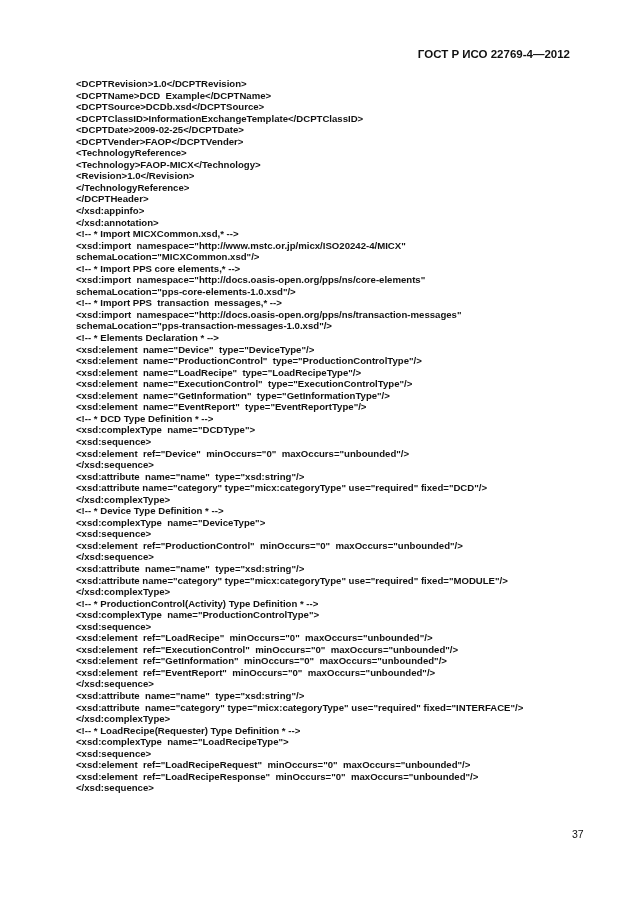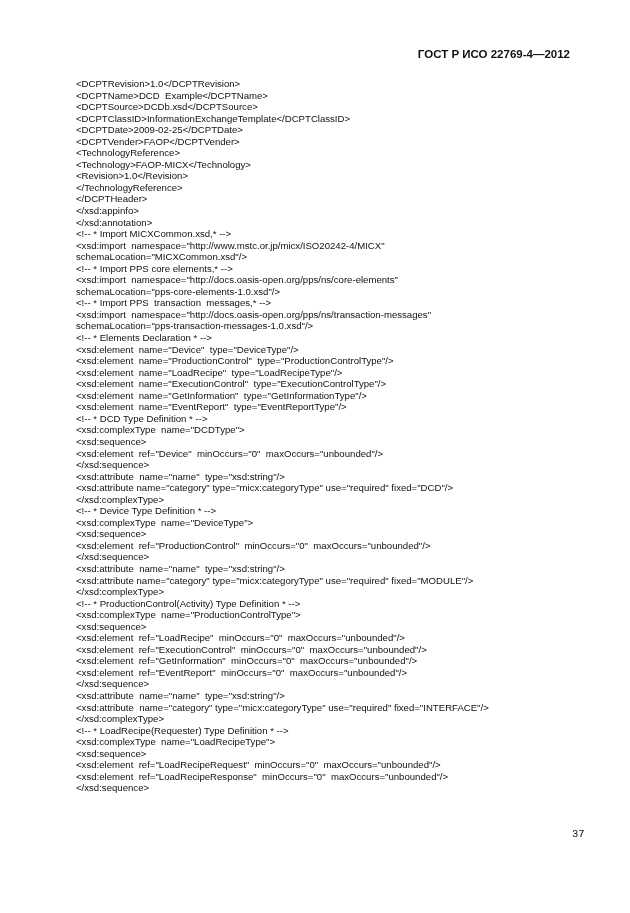--- a/index.html
+++ b/index.html
@@ -1,23 +1,23 @@
 <!DOCTYPE html>
 <html><head>
   <meta charset="utf-8">
   <style>
     html, body { margin: 0; padding: 0; background: #ffffff; }
     body { width: 630px; height: 913px; position: relative; overflow: hidden;
            font-family: "Liberation Sans", sans-serif; color: #111111; }
     .header { position: absolute; top: 48px; right: 60px; font-size: 11.5px;
               font-weight: bold; letter-spacing: 0px; }
     .code { position: absolute; left: 76px; top: 78px; width: 520px;
-            font-size: 9.6px; line-height: 11.56px; white-space: pre; }
+            font-size: 9.6px; line-height: 11.56px; white-space: pre; font-weight: bold; }
     .code .line { display: block; height: 11.56px; }
-    .page-number { position: absolute; top: 828px; left: 572px; font-size: 10.5px; font-family: Liberation Mono, monospace; }
+    .page-number { position: absolute; top: 828px; left: 572px; font-size: 10.5px; }
   </style>
 </head>
 <body>
 
 <div class="header">ГОСТ Р ИСО 22769-4—2012</div>
 
 <div class="code" id="code-listing"><span class="line">&lt;DCPTRevision&gt;1.0&lt;/DCPTRevision&gt;</span><span class="line">&lt;DCPTName&gt;DCD  Example&lt;/DCPTName&gt;</span><span class="line">&lt;DCPTSource&gt;DCDb.xsd&lt;/DCPTSource&gt;</span><span class="line">&lt;DCPTClassID&gt;InformationExchangeTemplate&lt;/DCPTClassID&gt;</span><span class="line">&lt;DCPTDate&gt;2009-02-25&lt;/DCPTDate&gt;</span><span class="line">&lt;DCPTVender&gt;FAOP&lt;/DCPTVender&gt;</span><span class="line">&lt;TechnologyReference&gt;</span><span class="line">&lt;Technology&gt;FAOP-MICX&lt;/Technology&gt;</span><span class="line">&lt;Revision&gt;1.0&lt;/Revision&gt;</span><span class="line">&lt;/TechnologyReference&gt;</span><span class="line">&lt;/DCPTHeader&gt;</span><span class="line">&lt;/xsd:appinfo&gt;</span><span class="line">&lt;/xsd:annotation&gt;</span><span class="line">&lt;!-- * Import MICXCommon.xsd,* --&gt;</span><span class="line">&lt;xsd:import  namespace="http://www.mstc.or.jp/micx/ISO20242-4/MICX"</span><span class="line">schemaLocation="MICXCommon.xsd"/&gt;</span><span class="line">&lt;!-- * Import PPS core elements,* --&gt;</span><span class="line">&lt;xsd:import  namespace="http://docs.oasis-open.org/pps/ns/core-elements"</span><span class="line">schemaLocation="pps-core-elements-1.0.xsd"/&gt;</span><span class="line">&lt;!-- * Import PPS  transaction  messages,* --&gt;</span><span class="line">&lt;xsd:import  namespace="http://docs.oasis-open.org/pps/ns/transaction-messages"</span><span class="line">schemaLocation="pps-transaction-messages-1.0.xsd"/&gt;</span><span class="line">&lt;!-- * Elements Declaration * --&gt;</span><span class="line">&lt;xsd:element  name="Device"  type="DeviceType"/&gt;</span><span class="line">&lt;xsd:element  name="ProductionControl"  type="ProductionControlType"/&gt;</span><span class="line">&lt;xsd:element  name="LoadRecipe"  type="LoadRecipeType"/&gt;</span><span class="line">&lt;xsd:element  name="ExecutionControl"  type="ExecutionControlType"/&gt;</span><span class="line">&lt;xsd:element  name="GetInformation"  type="GetInformationType"/&gt;</span><span class="line">&lt;xsd:element  name="EventReport"  type="EventReportType"/&gt;</span><span class="line">&lt;!-- * DCD Type Definition * --&gt;</span><span class="line">&lt;xsd:complexType  name="DCDType"&gt;</span><span class="line">&lt;xsd:sequence&gt;</span><span class="line">&lt;xsd:element  ref="Device"  minOccurs="0"  maxOccurs="unbounded"/&gt;</span><span class="line">&lt;/xsd:sequence&gt;</span><span class="line">&lt;xsd:attribute  name="name"  type="xsd:string"/&gt;</span><span class="line">&lt;xsd:attribute name="category" type="micx:categoryType" use="required" fixed="DCD"/&gt;</span><span class="line">&lt;/xsd:complexType&gt;</span><span class="line">&lt;!-- * Device Type Definition * --&gt;</span><span class="line">&lt;xsd:complexType  name="DeviceType"&gt;</span><span class="line">&lt;xsd:sequence&gt;</span><span class="line">&lt;xsd:element  ref="ProductionControl"  minOccurs="0"  maxOccurs="unbounded"/&gt;</span><span class="line">&lt;/xsd:sequence&gt;</span><span class="line">&lt;xsd:attribute  name="name"  type="xsd:string"/&gt;</span><span class="line">&lt;xsd:attribute name="category" type="micx:categoryType" use="required" fixed="MODULE"/&gt;</span><span class="line">&lt;/xsd:complexType&gt;</span><span class="line">&lt;!-- * ProductionControl(Activity) Type Definition * --&gt;</span><span class="line">&lt;xsd:complexType  name="ProductionControlType"&gt;</span><span class="line">&lt;xsd:sequence&gt;</span><span class="line">&lt;xsd:element  ref="LoadRecipe"  minOccurs="0"  maxOccurs="unbounded"/&gt;</span><span class="line">&lt;xsd:element  ref="ExecutionControl"  minOccurs="0"  maxOccurs="unbounded"/&gt;</span><span class="line">&lt;xsd:element  ref="GetInformation"  minOccurs="0"  maxOccurs="unbounded"/&gt;</span><span class="line">&lt;xsd:element  ref="EventReport"  minOccurs="0"  maxOccurs="unbounded"/&gt;</span><span class="line">&lt;/xsd:sequence&gt;</span><span class="line">&lt;xsd:attribute  name="name"  type="xsd:string"/&gt;</span><span class="line">&lt;xsd:attribute  name="category" type="micx:categoryType" use="required" fixed="INTERFACE"/&gt;</span><span class="line">&lt;/xsd:complexType&gt;</span><span class="line">&lt;!-- * LoadRecipe(Requester) Type Definition * --&gt;</span><span class="line">&lt;xsd:complexType  name="LoadRecipeType"&gt;</span><span class="line">&lt;xsd:sequence&gt;</span><span class="line">&lt;xsd:element  ref="LoadRecipeRequest"  minOccurs="0"  maxOccurs="unbounded"/&gt;</span><span class="line">&lt;xsd:element  ref="LoadRecipeResponse"  minOccurs="0"  maxOccurs="unbounded"/&gt;</span><span class="line">&lt;/xsd:sequence&gt;</span></div>
 
 <div class="page-number">37</div>
 

